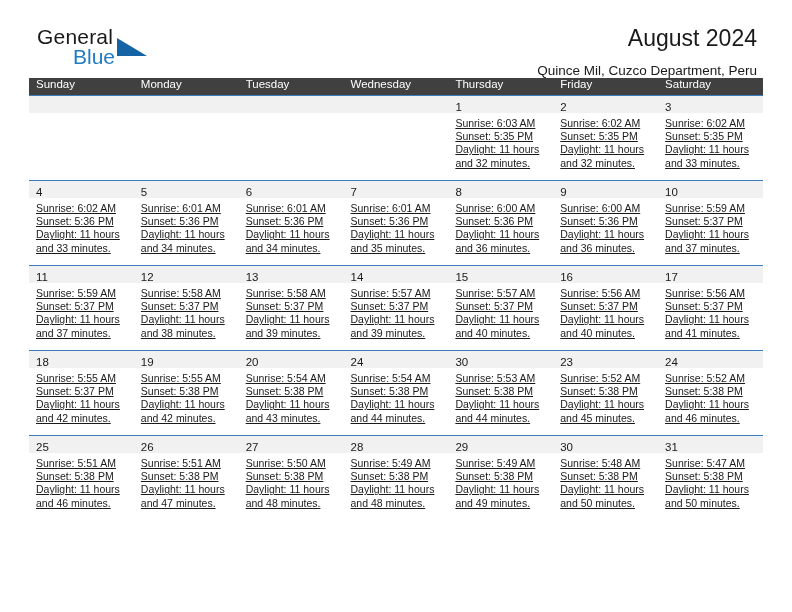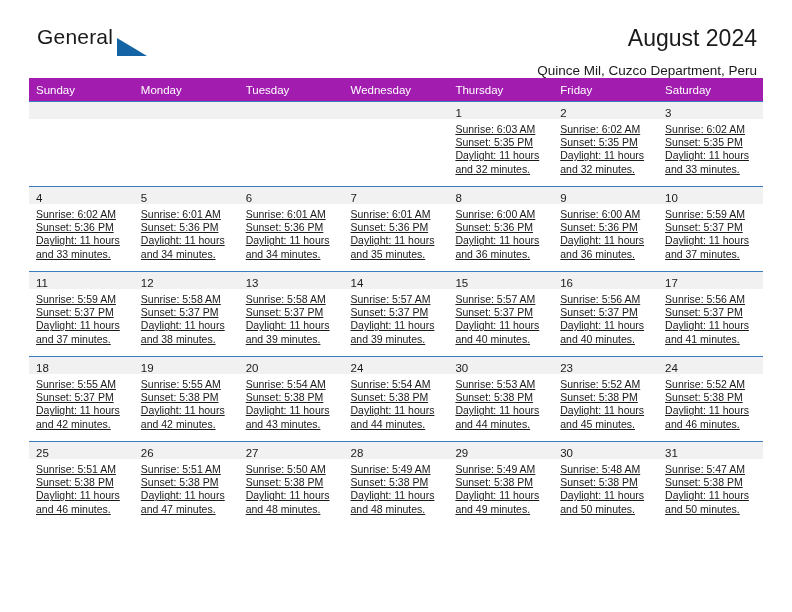--- a/index.html
+++ b/index.html
@@ -82,26 +82,26 @@
   }
 
   
   .calendar {
     width: 734px;
     border-collapse: collapse;
     table-layout: fixed;
     margin-top: 6px;
   }
   .calendar th {
-    background: #a21caf;
+    background: #404040;
     color: #ffffff;
     font-size: 11.5px;
     font-weight: normal;
     text-align: left;
-    padding: 6px 0 5px 7px;
+    padding: 0 0 5px 7px;
     height: 12px;
     border: none;
   }
   .calendar td {
     vertical-align: top;
     border-top: 1px solid #3a7cbe;
     padding: 0;
     height: 84px;
     background: #ffffff;
   }
@@ -140,20 +140,21 @@
 </style>
 </head>
 <body>
 
 <div class="page">
 
   <div class="header">
     <div class="logo">
       <span class="logo-general">General</span>
       <span class="logo-triangle"></span>
+      <span class="logo-blue">Blue</span>
     </div>
     <div class="title-block">
       <h1 class="cal-title">August 2024</h1>
       <p class="cal-subtitle">Quince Mil, Cuzco Department, Peru</p>
     </div>
   </div>
 
   <table class="calendar">
     <thead>
       <tr>

